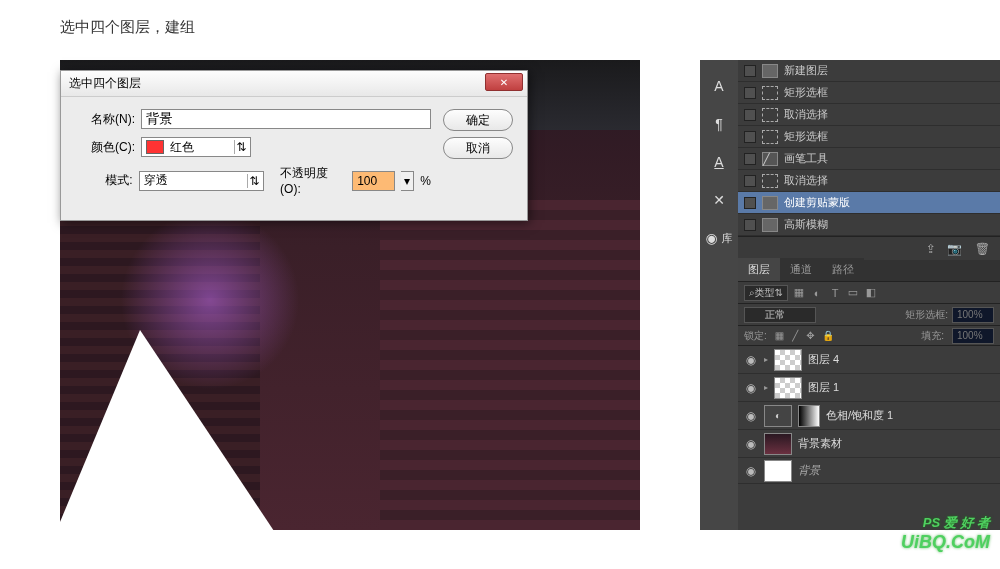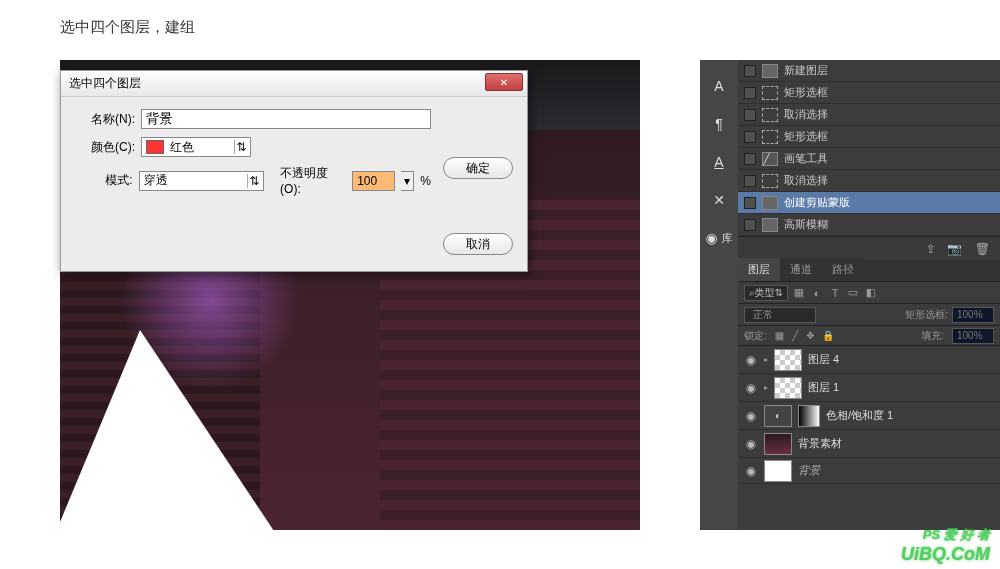--- a/index.html
+++ b/index.html
@@ -12,21 +12,21 @@
     .glow { position: absolute; left: 60px; top: 150px; width: 180px; height: 180px; background: radial-gradient(circle, rgba(180,100,220,0.6), transparent 70%); }
     .floor-triangle { position: absolute; left: -20px; bottom: -40px; width: 0; height: 0; border-left: 100px solid transparent; border-right: 160px solid transparent; border-bottom: 240px solid #fff; }
     .dark-top { position: absolute; top: 0; left: 0; right: 0; height: 70px; background: linear-gradient(180deg, #1a1a1c, #2a2a30); }
     
     .dialog { position: absolute; top: 70px; left: 60px; width: 468px; background: #ececec; border: 1px solid #999; box-shadow: 2px 2px 10px rgba(0,0,0,0.5); font-size: 12px; }
     .dialog-title { height: 26px; background: linear-gradient(#fdfdfd, #e8e8e8); border-bottom: 1px solid #ccc; display: flex; align-items: center; padding: 0 8px; position: relative; }
     .dialog-close { position: absolute; right: 4px; top: 2px; width: 38px; height: 18px; background: linear-gradient(#e07070, #c04040); border: 1px solid #903030; border-radius: 2px; display: flex; align-items: center; justify-content: center; color: #fff; font-size: 10px; }
     .dialog-body { padding: 12px 14px 16px; display: flex; }
     .dialog-fields { flex: 1; }
     .dialog-buttons { width: 70px; display: flex; flex-direction: column; gap: 6px; margin-left: 12px; }
-    .dialog-btn { height: 22px; background: linear-gradient(#fdfdfd, #e8e8e8); border: 1px solid #888; border-radius: 11px; display: flex; align-items: center; justify-content: center; cursor: pointer; margin-top: 48px; }
+    .dialog-btn { height: 22px; background: linear-gradient(#fdfdfd, #e8e8e8); border: 1px solid #888; border-radius: 11px; display: flex; align-items: center; justify-content: center; cursor: pointer; }
     .field-row { display: flex; align-items: center; margin-bottom: 8px; gap: 6px; }
     .field-label { width: 60px; text-align: right; }
     .text-input { flex: 1; height: 20px; border: 1px solid #888; background: #fff; padding: 0 4px; }
     .color-swatch { width: 18px; height: 14px; background: #ff3333; border: 1px solid #666; }
     .select { height: 20px; border: 1px solid #888; background: #fff; display: flex; align-items: center; padding: 0 4px; position: relative; }
     .select-arrow { position: absolute; right: 2px; width: 14px; text-align: center; border-left: 1px solid #aaa; }
     .opacity-input { width: 44px; height: 20px; border: 1px solid #888; background: #fdba74; display: flex; align-items: center; padding: 0 4px; }
     .opacity-drop { width: 14px; height: 20px; border: 1px solid #888; border-left: none; background: #f0f0f0; display: flex; align-items: center; justify-content: center; }
     
     .ps-right { position: absolute; top: 60px; right: 0; width: 300px; height: 470px; background: #3c3c3c; color: #ccc; font-size: 11px; display: flex; }
@@ -41,36 +41,36 @@
     .history-bottom { height: 24px; background: #3a3a3a; display: flex; justify-content: flex-end; align-items: center; gap: 12px; padding: 0 10px; border-top: 1px solid #222; }
     .hb-icon { color: #aaa; font-size: 12px; }
     
     .layers-tabs { height: 22px; background: #323232; display: flex; align-items: flex-end; border-bottom: 1px solid #222; }
     .ltab { padding: 4px 10px; color: #999; background: #323232; }
     .ltab.active { background: #454545; color: #ddd; }
     .layers-toolbar { height: 22px; background: #3c3c3c; display: flex; align-items: center; gap: 4px; padding: 0 6px; border-bottom: 1px solid #222; }
     .lt-select { height: 16px; background: #2a2a2a; border: 1px solid #555; padding: 0 4px; display: flex; align-items: center; font-size: 10px; color: #bbb; }
     .lt-icon { width: 14px; color: #999; text-align: center; font-size: 11px; }
     .layers-props { height: 22px; display: flex; align-items: center; padding: 0 6px; gap: 4px; border-bottom: 1px solid #222; font-size: 10px; color: #999; }
-    .lp-select { height: 16px; background: #2a2a2a; border: 1px solid #555; padding: 0 8px; display: flex; align-items: center; }
+    .lp-select { height: 16px; background: #2a2a2a; border: 1px solid #555; padding: 0 20px; display: flex; align-items: center; font-weight: bold; }
     .lp-pct { height: 16px; background: #0f172a; border: 1px solid #555; padding: 0 4px; display: flex; align-items: center; width: 42px; color: #777; }
     .layers-lock { height: 20px; display: flex; align-items: center; padding: 0 6px; gap: 8px; border-bottom: 1px solid #222; font-size: 10px; color: #999; }
     .layer-row { height: 28px; display: flex; align-items: center; gap: 6px; padding: 0 6px; border-bottom: 1px solid #2e2e2e; }
     .layer-row.bg-locked { height: 26px; }
     .eye { width: 14px; color: #bbb; font-size: 12px; text-align: center; }
     .thumb { width: 28px; height: 22px; background: #fff; border: 1px solid #888; }
     .thumb.checker { background: repeating-conic-gradient(#ccc 0 25%, #fff 0 50%) 0 0/10px 10px; }
     .thumb.adjust { background: #444; display: flex; align-items: center; justify-content: center; color: #ccc; font-size: 10px; }
     .thumb.mask { background: linear-gradient(90deg, #000, #fff); }
     .thumb.img { background: linear-gradient(180deg, #2a1822, #6a3040); }
     .arrow { color: #999; font-size: 8px; }
     .layer-name { flex: 1; color: #ddd; }
     .bg-name { font-style: italic; color: #aaa; }
     
-    .watermark { position: absolute; right: 10px; bottom: 4px; font-size: 18px; font-weight: bold; font-style: italic; color: #4fd060; text-shadow: 0 0 3px rgba(0,150,0,0.6); }
+    .watermark { position: absolute; right: 10px; bottom: 16px; font-size: 18px; font-weight: bold; font-style: italic; color: #4fd060; text-shadow: 0 0 3px rgba(0,150,0,0.6); }
     .watermark .top { font-size: 13px; display: block; text-align: right; }
   </style>
 </head>
 <body>
 
 <div class="caption">选中四个图层，建组</div>
 
 <div class="workspace">
   <div class="canvas-bg"></div>
   <div class="brick-left"></div>

